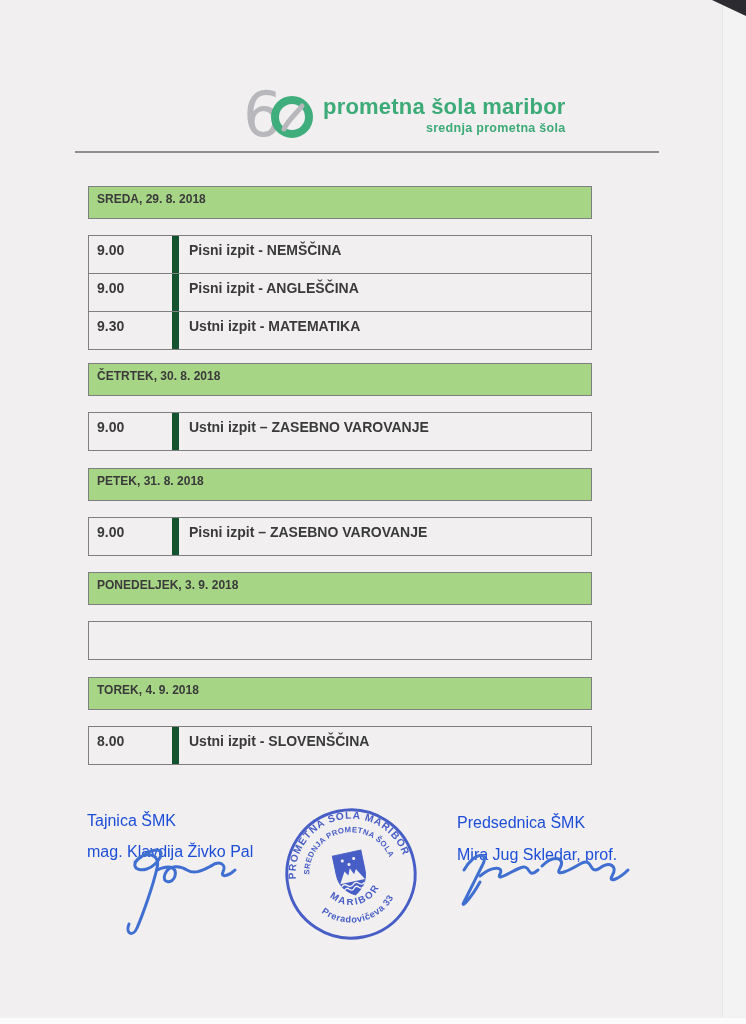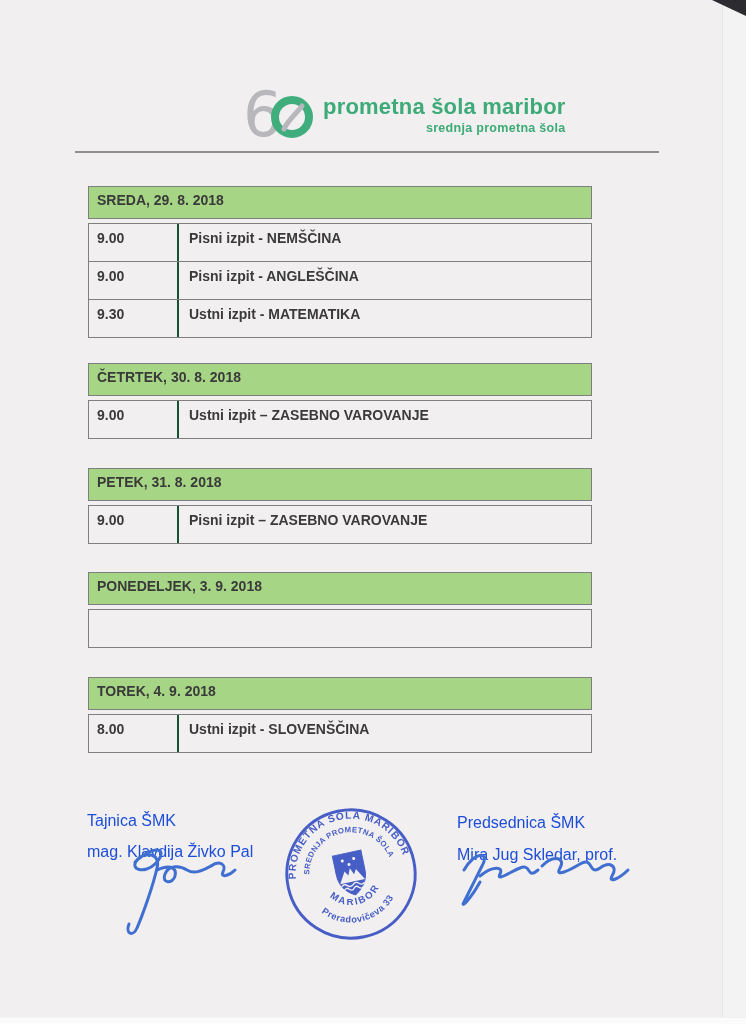--- a/index.html
+++ b/index.html
@@ -56,36 +56,36 @@
   
   .sched-table {
     position: absolute; left: 88px; width: 504px;
   }
   .t1 { top: 186px; } .t2 { top: 363px; } .t3 { top: 468px; }
   .t4 { top: 572px; } .t5 { top: 677px; }
   .sched-header {
     height: 33px;
     background: #a6d585;
     border: 1px solid #7f7f7f;
-    font-size: 14px; font-weight: 700; color: #3a3a3a;
+    font-size: 12px; font-weight: 700; color: #3a3a3a;
     padding: 5px 0 0 8px;
-    margin-bottom: 4px;
+    margin-bottom: 16px;
   }
   .sched-rows { border-top: 1px solid #7f7f7f; }
   .sched-row {
     display: flex;
     border: 1px solid #7f7f7f; border-top: none;
     height: 38px;
   }
   .cell {
     font-size: 14px; font-weight: 700; color: #3a3a3a;
     padding-top: 6px;
   }
   .cell.time {
-    width: 90px; border-right: 2px solid #14532d;
+    width: 90px; border-right: 7px solid #14532d;
     padding-left: 8px;
   }
   .cell.desc { flex: 1; padding-left: 10px; }
 
   
   .sig-role, .sig-name {
     position: absolute;
     font-size: 16px; color: #1d4ed8;
   }
   .role-left  { left: 87px;  top: 812px; }

